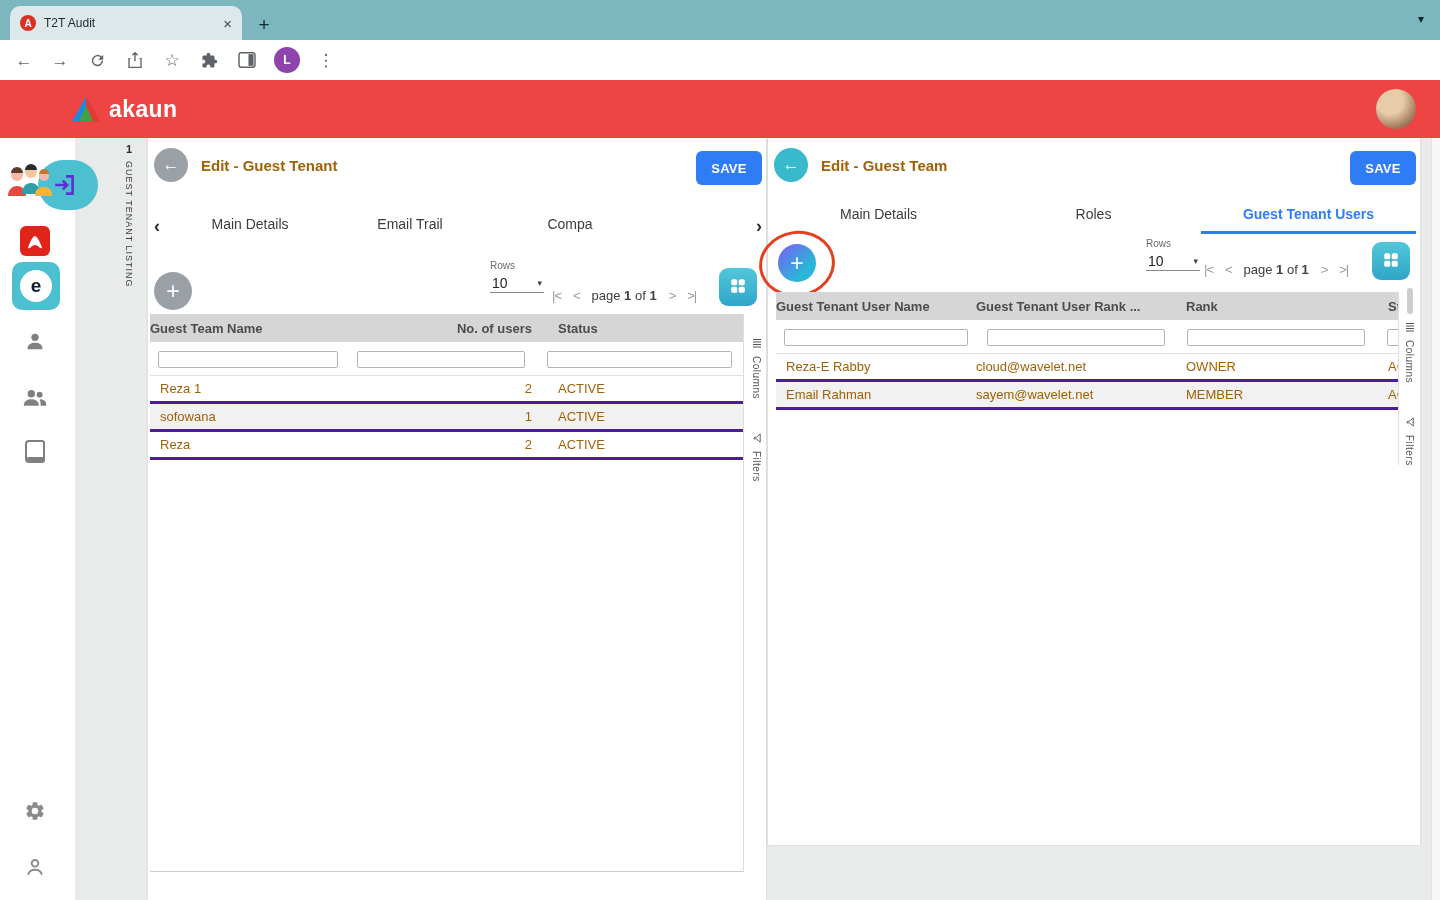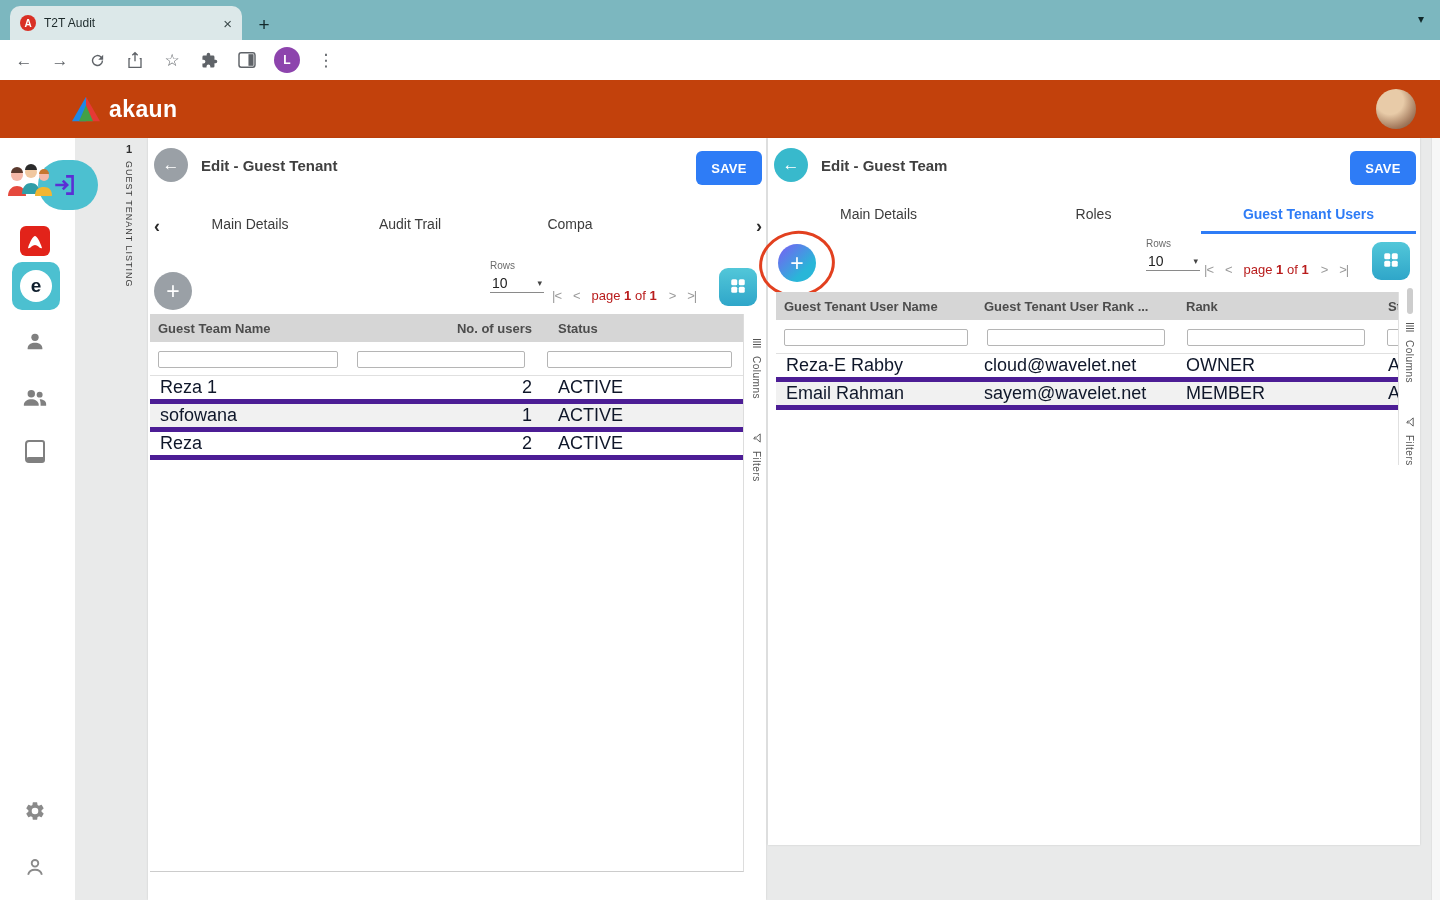--- a/index.html
+++ b/index.html
@@ -21,21 +21,21 @@
   .addressbar { height:40px; background:#ffffff; display:flex; align-items:center; padding:0 14px; gap:16px; }
   .nav-ico { color:#5f6368; font-size:17px; width:20px; text-align:center; line-height:1; }
   .urlbox { flex:1; height:28px; background:#eef1f2; border-radius:14px; display:flex; align-items:center;
             padding:0 14px; gap:8px; min-width:0; }
   .url-text { font-size:13px; color:#24292a; white-space:nowrap; overflow:hidden; }
   .profile-badge { width:26px; height:26px; border-radius:50%; background:#8d44ad; color:#fff; font-size:12px;
                    font-weight:bold; display:flex; align-items:center; justify-content:center; }
   .svg-ico { display:flex; align-items:center; justify-content:center; width:22px; }
 
   
-  .appheader { height:58px; background:#c2410c; display:flex; align-items:center; padding:0 24px; }
+  .appheader { height:58px; background:#ef4444; display:flex; align-items:center; padding:0 24px; }
   .logo-wrap { display:flex; align-items:center; gap:7px; margin-left:46px; }
   .logo-text { color:#fff; font-size:23px; font-weight:bold; letter-spacing:0.4px; }
   .hdr-avatar { margin-left:auto; width:40px; height:40px; border-radius:50%;
                 background:radial-gradient(circle at 35% 30%, #e8cba8 0 35%, #a57c5f 70%, #5e4b3d 100%); }
 
   
   .main { position:absolute; top:138px; left:0; right:0; bottom:0; }
   .sidebar { position:absolute; left:0; top:0; width:75px; bottom:0; background:#fff; }
   .side-abs { position:absolute; }
   .teal-pill { position:absolute; left:34px; top:4px; width:60px; height:50px; background:#4cc0d0; border-radius:25px; }
@@ -49,21 +49,21 @@
 
   .panel { background:#fff; position:absolute; box-shadow:0 0 2px rgba(0,0,0,0.12); }
   .panel-left  { left:148px; top:0; width:618px; bottom:0; }
   .panel-right { left:768px; top:0; width:652px; height:707px; }
 
   .p-head { position:relative; height:58px; }
   .back-btn { position:absolute; left:6px; top:10px; width:34px; height:34px; border-radius:50%;
               color:#fff; font-size:17px; display:flex; align-items:center; justify-content:center; border:none; }
   .back-gray { background:#9aa0a6; }
   .back-teal { background:#38b9cc; }
-  .p-title { position:absolute; left:53px; top:19px; font-size:15px; font-weight:600; color:#404040; }
+  .p-title { position:absolute; left:53px; top:19px; font-size:15px; font-weight:600; color:#a16207; }
   .save-btn { position:absolute; right:4px; top:13px; width:66px; height:34px; background:#2e7cf6; color:#fff;
               border:none; border-radius:6px; font-size:13px; font-weight:bold; letter-spacing:0.3px; }
 
   .ltabs { position:relative; height:48px; margin-top:6px; }
   .ltabs-scroller { position:absolute; left:22px; right:28px; top:0; bottom:0; overflow:hidden; display:flex; }
   .tab-item { min-width:160px; text-align:center; font-size:14px; font-weight:500; color:#3c3c3c;
               padding:14px 0 10px; border-bottom:3px solid transparent; white-space:nowrap; }
   .tab-item.active { color:#2e7cf6; font-weight:600; border-bottom-color:#2e7cf6; }
   .tab-chev { position:absolute; top:14px; font-size:18px; font-weight:bold; color:#2b2b2b; }
 
@@ -78,37 +78,37 @@
   .add-grad { background:linear-gradient(135deg,#7b5cf5 0%,#29b6d8 70%); }
   .annotation { position:absolute; width:76px; height:66px; border:3px solid #e2401f; border-radius:50%;
                 transform:rotate(-9deg); pointer-events:none; }
   .rows-group { position:absolute; width:54px; }
   .rows-label { font-size:10px; color:#6b6b6b; }
   .rows-value { display:flex; justify-content:space-between; align-items:center; border-bottom:1px solid #8a8a8a;
                 font-size:14px; color:#222; padding:2px 2px 1px; margin-top:2px; }
   .rows-caret { font-size:9px; color:#444; }
   .pager { position:absolute; display:flex; align-items:center; gap:12px; font-size:13px; color:#9a9a9a; }
   .pager .pg-ico { letter-spacing:-1px; font-size:13px; }
-  .pager .pg-text { color:#b91c1c; }
+  .pager .pg-text { color:#404040; }
   .pager b { font-weight:bold; }
   .grid-btn { position:absolute; width:38px; height:38px; border-radius:9px; border:none;
               background:linear-gradient(180deg,#52c7d9,#2fa6c9); display:flex; align-items:center; justify-content:center; }
 
   .table-area { position:relative; overflow:hidden; background:#fff; }
   .ta-left  { margin-left:2px; width:594px; height:558px; border-right:1px solid #ddd; border-bottom:1px solid #ccc; }
   .ta-right { margin-left:8px; width:623px; height:173px; border-right:1px solid #e0e0e0; }
   .trow { display:grid; align-items:center; }
   .trow-l { grid-template-columns:196px 190px 1fr; }
   .trow-r { grid-template-columns:200px 200px 200px 1fr; }
   .thead { background:#d6d6d6; height:28px; font-size:13px; font-weight:600; color:#4c4c4c; }
   .tfilter { height:34px; border-bottom:1px solid #e0e0e0; }
-  .tdata { height:28px; font-size:18px; color:#0f172a; border-bottom:5px solid #4c1d95; }
+  .tdata { height:28px; font-size:13px; color:#a16207; border-bottom:3px solid #4c1d95; }
   .tdata.alt { background:#f1f1f1; }
   .cell { overflow:hidden; white-space:nowrap; }
-  .c-pad8  { padding-left:8px; }
+  .c-pad8  { }
   .c-pad10 { padding-left:10px; }
   .c-pad22 { padding-left:22px; }
   .c-pad12 { padding-left:12px; }
   .c-right { text-align:right; padding-right:4px; }
   .filter-input { width:calc(100% - 22px); margin-left:11px; height:17px; border:1px solid #b5b5b5;
                   border-radius:2px; background:#fff; }
   .fi-first { margin-left:8px; width:calc(100% - 16px); }
 
   .side-rail { position:absolute; width:20px; display:flex; flex-direction:column; align-items:center; gap:30px; }
   .rail-item { display:flex; flex-direction:column; align-items:center; gap:4px; }
@@ -268,21 +268,21 @@
     <div class="p-head">
       <button class="back-btn back-gray">←</button>
       <div class="p-title">Edit - Guest Tenant</div>
       <button class="save-btn">SAVE</button>
     </div>
 
     <div class="ltabs">
       <span class="tab-chev" style="left:6px;">‹</span>
       <div class="ltabs-scroller">
         <div class="tab-item">Main Details</div>
-        <div class="tab-item">Audit Trail</div>
+        <div class="tab-item">Email Trail</div>
         <div class="tab-item">Compa</div>
       </div>
       <span class="tab-chev" style="right:4px;">›</span>
     </div>
 
     <div class="toolbar">
       <button class="add-btn add-gray" style="left:6px; top:22px;">+</button>
       <div class="rows-group" style="left:342px; top:10px;">
         <div class="rows-label">Rows</div>
         <div class="rows-value">

